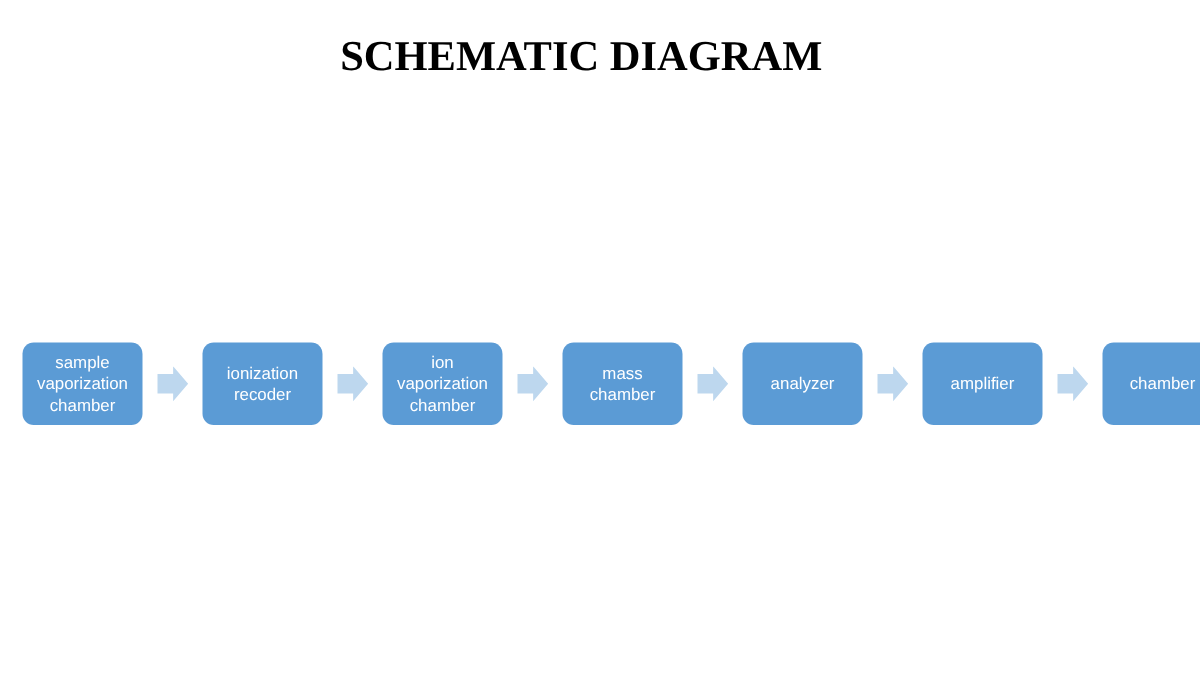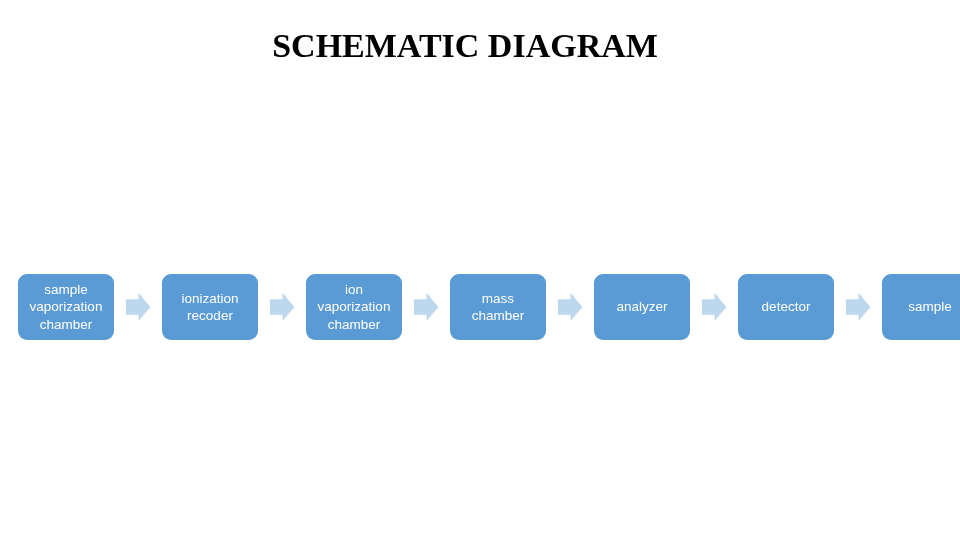--- a/index.html
+++ b/index.html
@@ -115,25 +115,25 @@
 
     <div class="node">
       <span>analyzer</span>
     </div>
 
     <div class="arrow-cell">
       <div class="arrow"></div>
     </div>
 
     <div class="node">
-      <span>detector</span>
+      <span>amplifier</span>
     </div>
 
     <div class="arrow-cell">
       <div class="arrow"></div>
     </div>
 
     <div class="node">
-      <span>sample</span>
+      <span>chamber</span>
     </div>
 
   </div>
 </div>
 
 </body></html>

